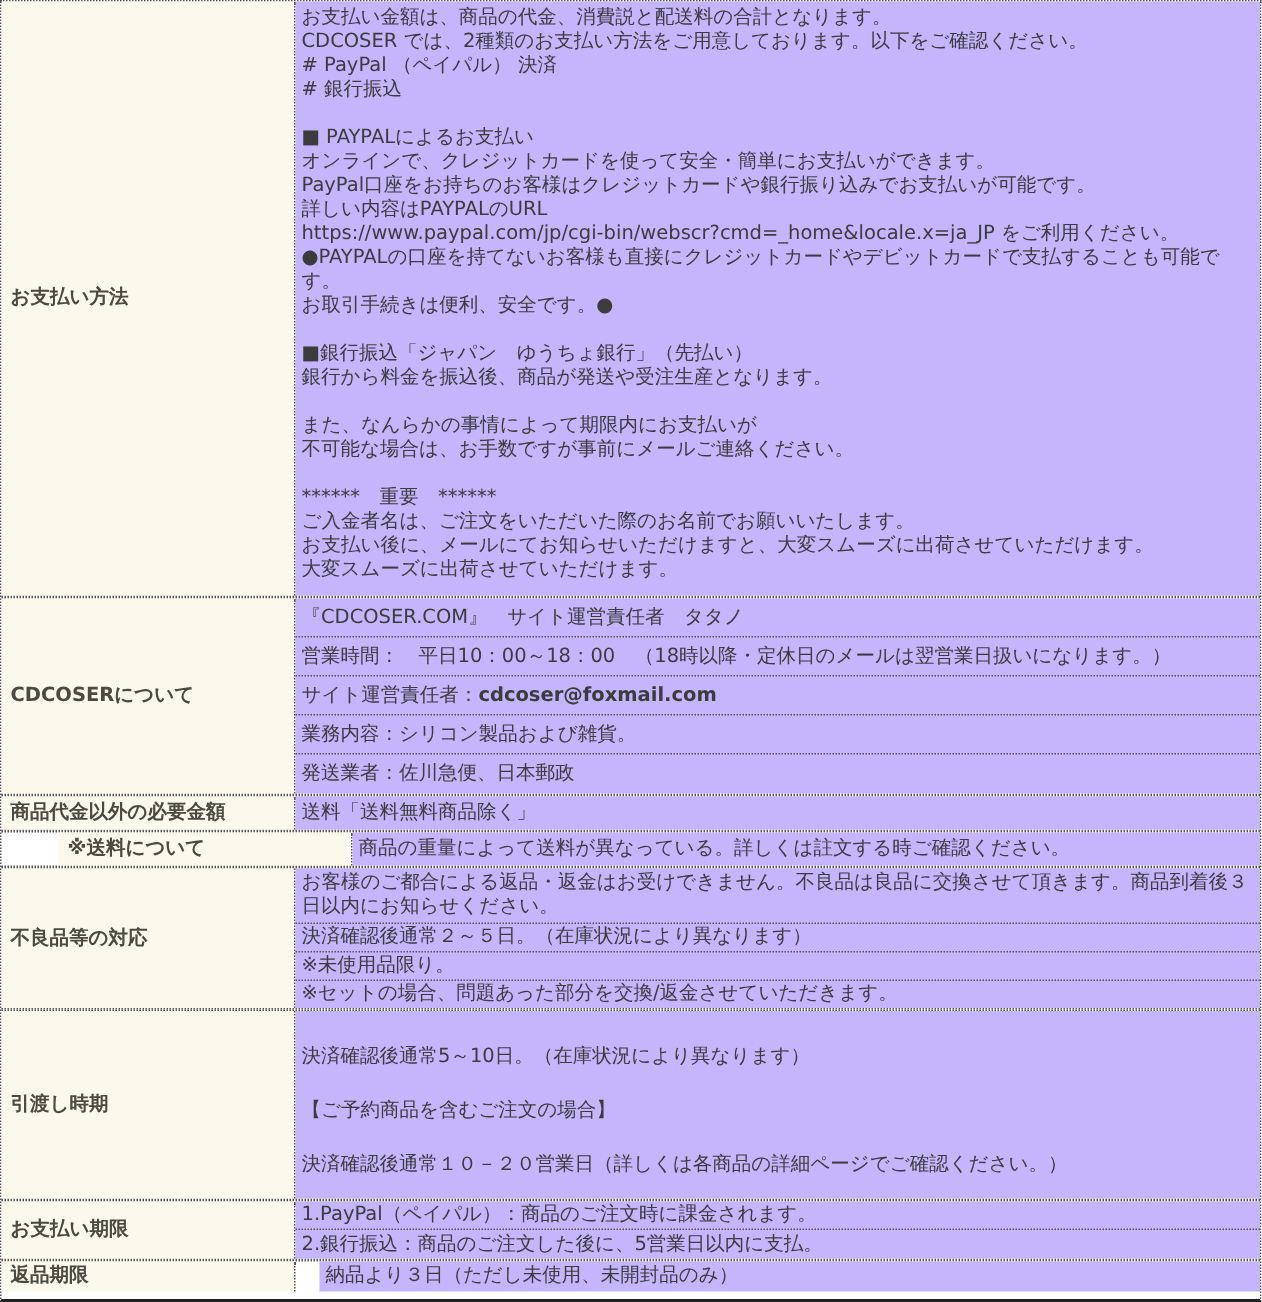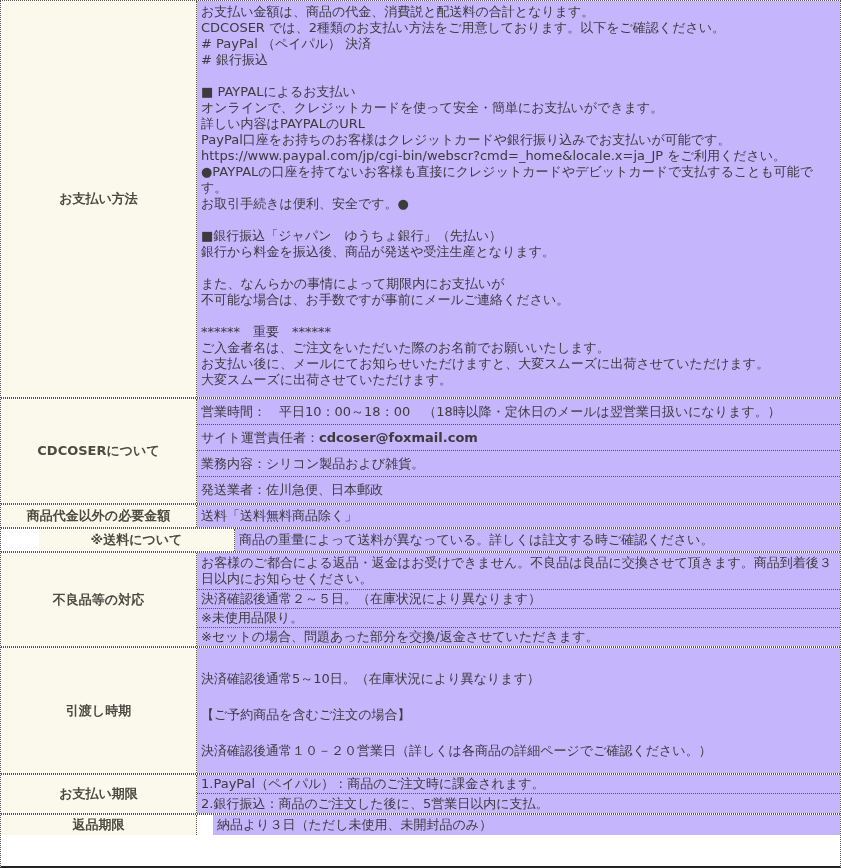--- a/index.html
+++ b/index.html
@@ -26,21 +26,21 @@
     display:flex;flex-direction:column;
   }
   .row{display:flex;width:100%;}
   .row{border-bottom:1px dotted var(--border-color);}
   .row + .row{border-top:1px dotted var(--border-color);}
   .row:last-child{border-bottom:none;}
   .label-cell{
     flex:0 0 196px;max-width:196px;
     background:var(--label-bg);
     border-right:1px dotted var(--border-color);
-    display:flex;align-items:center;justify-content:center;
+    display:flex;align-items:center;
     font-weight:bold;color:var(--label-color);
     text-align:center;padding:2px 6px;line-height:16px;
   }
   .content-cell{flex:1 1 auto;min-width:0;background:#c4b5fd;display:flex;flex-direction:column;}
   .lines{padding:3px 2px 3px 4px;}
   .line{line-height:16px;min-height:16px;white-space:pre-wrap;word-break:break-all;}
   .r1{min-height:397px;}
   .r2 .subrow{min-height:26px;}
   .r3{min-height:24px;}
   .r4{min-height:24px;padding-left:38px;}
@@ -72,22 +72,22 @@
     </div>
     <div class="content-cell">
       <div class="lines">
         <div class="line">お支払い金額は、商品の代金、消費説と配送料の合計となります。</div>
         <div class="line">CDCOSER では、2種類のお支払い方法をご用意しております。以下をご確認ください。</div>
         <div class="line"># PayPal （ペイパル） 決済</div>
         <div class="line"># 銀行振込</div>
         <div class="line"></div>
         <div class="line">■ PAYPALによるお支払い</div>
         <div class="line">オンラインで、クレジットカードを使って安全・簡単にお支払いができます。</div>
+        <div class="line">PayPal口座をお持ちのお客様はクレジットカードや銀行振り込みでお支払いが可能です。</div>
         <div class="line">詳しい内容はPAYPALのURL</div>
-        <div class="line">PayPal口座をお持ちのお客様はクレジットカードや銀行振り込みでお支払いが可能です。</div>
         <div class="line">https://www.paypal.com/jp/cgi-bin/webscr?cmd=_home&amp;locale.x=ja_JP をご利用ください。</div>
         <div class="line">●PAYPALの口座を持てないお客様も直接にクレジットカードやデビットカードで支払することも可能です。</div>
         <div class="line">お取引手続きは便利、安全です。●</div>
         <div class="line"></div>
         <div class="line">■銀行振込「ジャパン　ゆうちょ銀行」（先払い）</div>
         <div class="line">銀行から料金を振込後、商品が発送や受注生産となります。</div>
         <div class="line"></div>
         <div class="line">また、なんらかの事情によって期限内にお支払いが</div>
         <div class="line">不可能な場合は、お手数ですが事前にメールご連絡ください。</div>
         <div class="line"></div>
@@ -97,20 +97,21 @@
         <div class="line">大変スムーズに出荷させていただけます。</div>
       </div>
     </div>
   </div>
 
   <div class="row r2">
     <div class="label-cell">
       <span>CDCOSERについて</span>
     </div>
     <div class="content-cell">
+      <div class="subrow">『CDCOSER.COM』　サイト運営責任者　タタノ</div>
       <div class="subrow">営業時間：　平日10：00～18：00　（18時以降・定休日のメールは翌営業日扱いになります。）</div>
       <div class="subrow"><span>サイト運営責任者：</span><span class="email">cdcoser@foxmail.com</span></div>
       <div class="subrow">業務内容：シリコン製品および雑貨。</div>
       <div class="subrow">発送業者：佐川急便、日本郵政</div>
     </div>
   </div>
 
   <div class="row r3">
     <div class="label-cell">
       <span>商品代金以外の必要金額</span>

